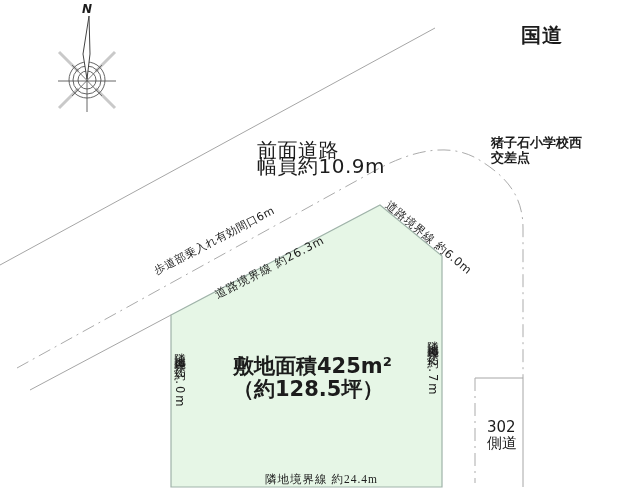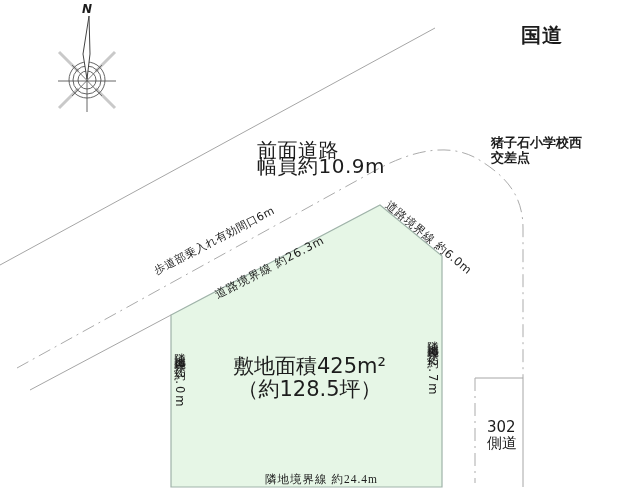--- a/index.html
+++ b/index.html
@@ -5,21 +5,21 @@
   html,body{margin:0;padding:0;background:#ffffff;}
   #stage{
     position:relative;width:631px;height:500px;background:#ffffff;overflow:hidden;
     font-family:"DejaVu Sans","Liberation Sans",sans-serif;color:#222;
   }
   #plan-svg{position:absolute;left:0;top:0;}
   .txt{position:absolute;white-space:nowrap;color:#1c1c1c;}
   .big-route{left:521px;top:24px;font-size:20px;font-weight:bold;line-height:23px;letter-spacing:1px;}
   .intersection{left:491px;top:90px;font-size:13px;font-weight:600;line-height:15px;margin-top:45px;}
   .front-road{left:257px;top:142px;font-size:20px;font-weight:500;line-height:16px;letter-spacing:0.5px;}
-  .area-label{left:233px;top:355px;font-size:21px;font-weight:normal;line-height:23px;text-align:center;}
+  .area-label{left:233px;top:355px;font-size:21px;font-weight:bold;line-height:23px;text-align:left;}
   .side-road{left:487px;top:419px;font-size:15px;font-weight:400;line-height:16px;}
   .sidewalk{left:155px;top:264px;transform:rotate(-27.5deg);transform-origin:0 50%;font-size:11px;letter-spacing:0.5px;}
   .rb-top{left:216px;top:288px;transform:rotate(-27.5deg);transform-origin:0 50%;font-size:11.5px;letter-spacing:1px;}
   .rb-corner{left:387px;top:196px;transform:rotate(39.5deg);transform-origin:0 50%;font-size:11.5px;letter-spacing:0.5px;}
   .vtext{position:absolute;writing-mode:vertical-rl;text-orientation:mixed;font-size:11.5px;letter-spacing:2px;color:#1c1c1c;}
   .nb-left{left:172px;top:344px;}
   .nb-right{left:425px;top:332px;}
   .nb-bottom{left:265px;top:472px;font-size:11.5px;letter-spacing:1px;font-family:Liberation Serif, serif;}
 </style>
 </head>

